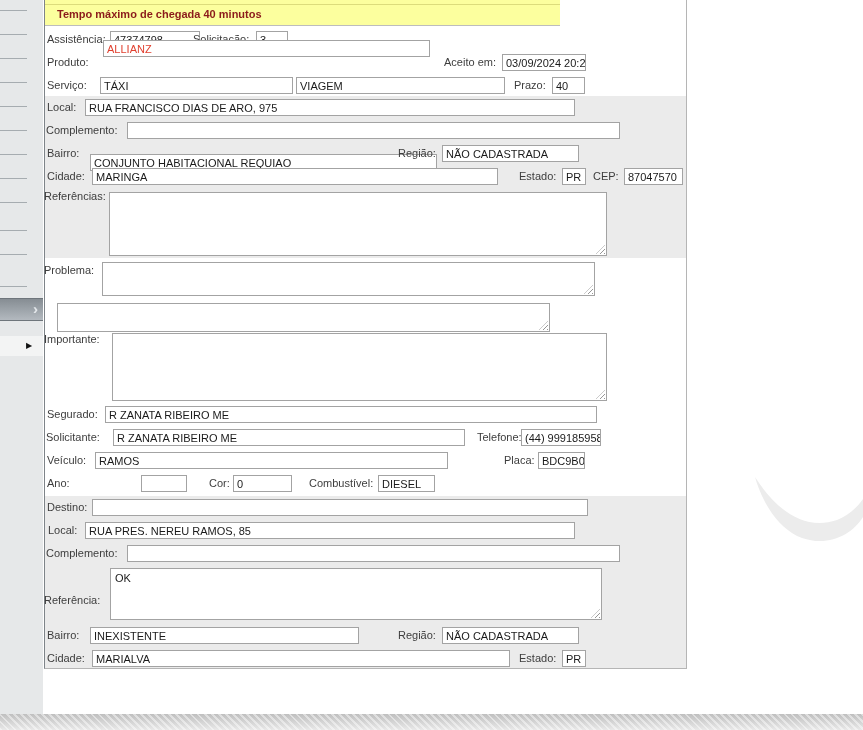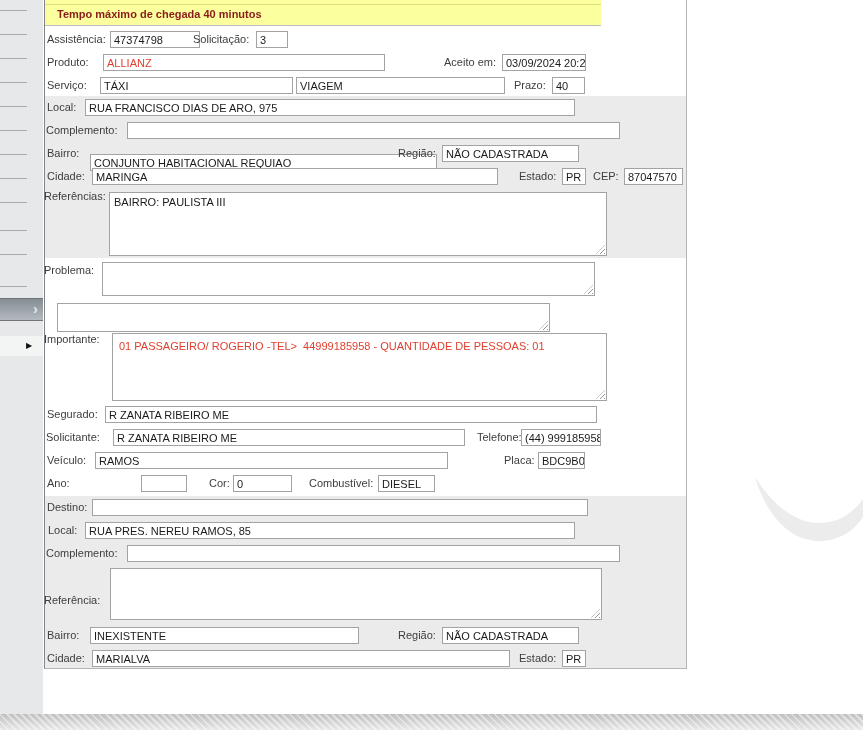--- a/index.html
+++ b/index.html
@@ -25,21 +25,21 @@
   .arrowstrip .tri{position:absolute;left:26px;top:5px;font-size:8px;color:#111;line-height:10px;}
   
   .panel{
     position:absolute;left:44px;top:0;width:643px;height:669px;box-sizing:border-box;
     background:#ffffff;
     border-left:1px solid #7e8489;border-right:1px solid #b5b5b5;border-bottom:1px solid #b5b5b5;
   }
   .graysec{position:absolute;left:45px;width:641px;background:#ebebeb;}
   .sec-a{top:96px;height:162px;}
   .sec-b{top:496px;height:172px;}
-  .yellowbar{position:absolute;left:45px;top:0;width:556px;height:26px;background:#fcff9e;border-bottom:1px solid #bdbdbd;box-sizing:border-box;}
+  .yellowbar{position:absolute;left:45px;top:0;width:515px;height:26px;background:#fcff9e;border-bottom:1px solid #bdbdbd;box-sizing:border-box;}
   .yellowbar .yline{position:absolute;left:0;top:4px;width:100%;height:1px;background:#dcdc7c;}
   .yellowbar .ytitle{position:absolute;left:12px;top:8px;font-weight:bold;color:#8b1b1b;}
   
   .lbl{position:absolute;height:17px;line-height:17px;color:#3d3d3d;white-space:nowrap;}
   .inp{
     position:absolute;height:17px;line-height:15px;box-sizing:border-box;
     background:#fff;border:1px solid #a3a3a3;padding:1px 3px;
     white-space:nowrap;overflow:hidden;
   }
   .ta{
@@ -94,21 +94,21 @@
   <div class="yline"></div>
   <span class="ytitle">Tempo máximo de chegada 40 minutos</span>
 </div>
 
 <div class="lbl" style="left:47px;top:31px">Assistência:</div>
 <div class="inp" style="left:110px;top:31px;width:90px">47374798</div>
 <div class="lbl" style="left:193px;top:31px">Solicitação:</div>
 <div class="inp" style="left:256px;top:31px;width:32px">3</div>
 
 <div class="lbl" style="left:47px;top:54px">Produto:</div>
-<div class="inp red" style="left:103px;top:54px;width:282px">ALLIANZ</div>
+<div class="inp red" style="left:103px;top:40px;width:327px">ALLIANZ</div>
 <div class="lbl" style="left:444px;top:54px">Aceito em:</div>
 <div class="inp" style="left:502px;top:54px;width:84px">03/09/2024 20:24</div>
 
 <div class="lbl" style="left:47px;top:77px">Serviço:</div>
 <div class="inp" style="left:100px;top:77px;width:193px">TÁXI</div>
 <div class="inp" style="left:296px;top:77px;width:209px">VIAGEM</div>
 <div class="lbl" style="left:514px;top:77px">Prazo:</div>
 <div class="inp" style="left:552px;top:77px;width:33px">40</div>
 
 <div class="lbl" style="left:47px;top:99px">Local:</div>
@@ -124,38 +124,36 @@
 
 <div class="lbl" style="left:47px;top:168px">Cidade:</div>
 <div class="inp" style="left:92px;top:168px;width:406px">MARINGA</div>
 <div class="lbl" style="left:519px;top:168px">Estado:</div>
 <div class="inp" style="left:562px;top:168px;width:24px">PR</div>
 <div class="lbl" style="left:593px;top:168px">CEP:</div>
 <div class="inp" style="left:624px;top:168px;width:59px">87047570</div>
 
 <div class="lbl" style="left:44px;top:188px">Referências:</div>
 <div class="ta" style="left:109px;top:192px;width:498px;height:64px">
-  <span class="taval">BAIRRO: PAULISTA III</span>
   <i class="grip"></i>
 </div>
 
 <div class="lbl" style="left:44px;top:262px">Problema:</div>
 <div class="ta" style="left:102px;top:262px;width:493px;height:34px">
   <span class="taval"></span>
   <i class="grip"></i>
 </div>
 
 <div class="ta" style="left:57px;top:303px;width:493px;height:29px">
   <span class="taval"></span>
   <i class="grip"></i>
 </div>
 
 <div class="lbl" style="left:44px;top:331px">Importante:</div>
 <div class="ta" style="left:112px;top:333px;width:495px;height:68px">
-  <span class="taval red" style="left:6px;top:6px">01 PASSAGEIRO/ ROGERIO -TEL&gt;  44999185958 - QUANTIDADE DE PESSOAS: 01</span>
   <i class="grip"></i>
 </div>
 
 <div class="lbl" style="left:47px;top:406px">Segurado:</div>
 <div class="inp" style="left:105px;top:406px;width:492px">R ZANATA RIBEIRO ME</div>
 
 <div class="lbl" style="left:46px;top:429px">Solicitante:</div>
 <div class="inp" style="left:113px;top:429px;width:352px">R ZANATA RIBEIRO ME</div>
 <div class="lbl" style="left:477px;top:429px">Telefone:</div>
 <div class="inp" style="left:521px;top:429px;width:80px">(44) 999185958</div>
@@ -176,20 +174,21 @@
 <div class="inp" style="left:92px;top:499px;width:496px"></div>
 
 <div class="lbl" style="left:48px;top:522px">Local:</div>
 <div class="inp" style="left:85px;top:522px;width:490px">RUA PRES. NEREU RAMOS, 85</div>
 
 <div class="lbl" style="left:46px;top:545px">Complemento:</div>
 <div class="inp" style="left:127px;top:545px;width:493px"></div>
 
 <div class="lbl" style="left:44px;top:592px">Referência:</div>
 <div class="ta" style="left:110px;top:568px;width:492px;height:52px">
+  <span class="taval">OK</span>
   <i class="grip"></i>
 </div>
 
 <div class="lbl" style="left:47px;top:627px">Bairro:</div>
 <div class="inp" style="left:90px;top:627px;width:269px">INEXISTENTE</div>
 <div class="lbl" style="left:398px;top:627px">Região:</div>
 <div class="inp" style="left:442px;top:627px;width:137px">NÃO CADASTRADA</div>
 
 <div class="lbl" style="left:47px;top:650px">Cidade:</div>
 <div class="inp" style="left:92px;top:650px;width:418px">MARIALVA</div>

